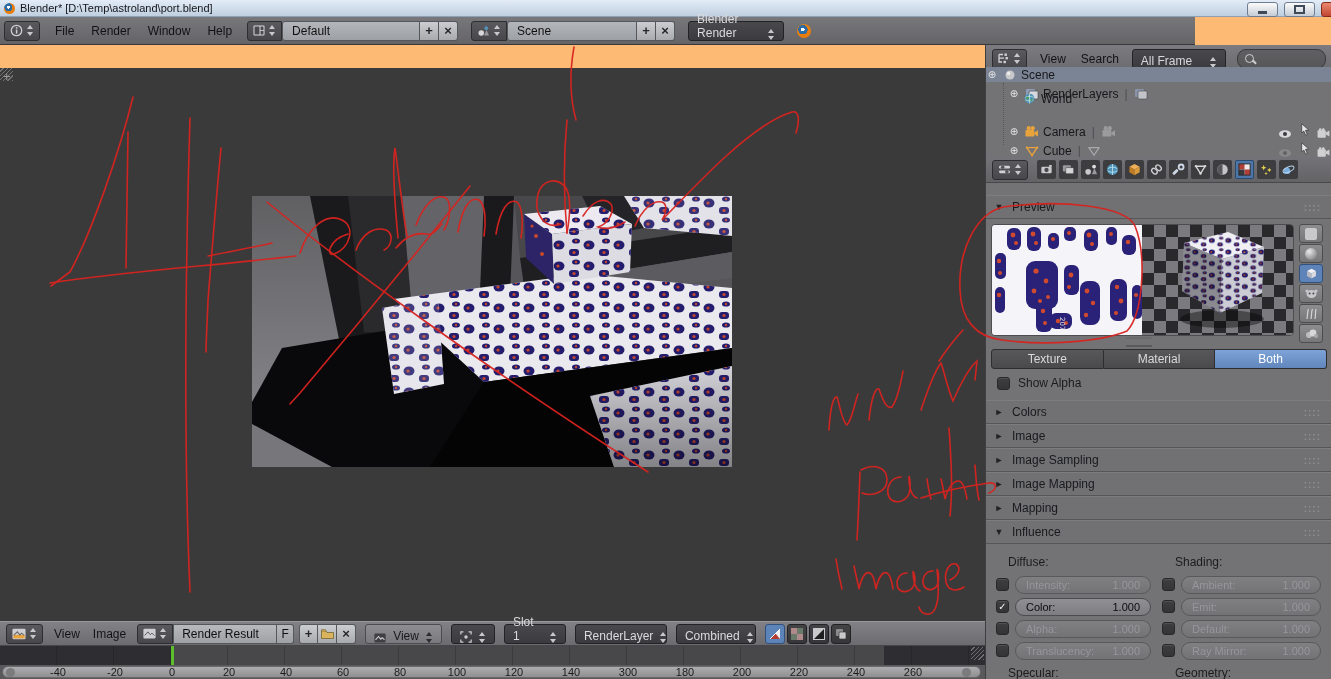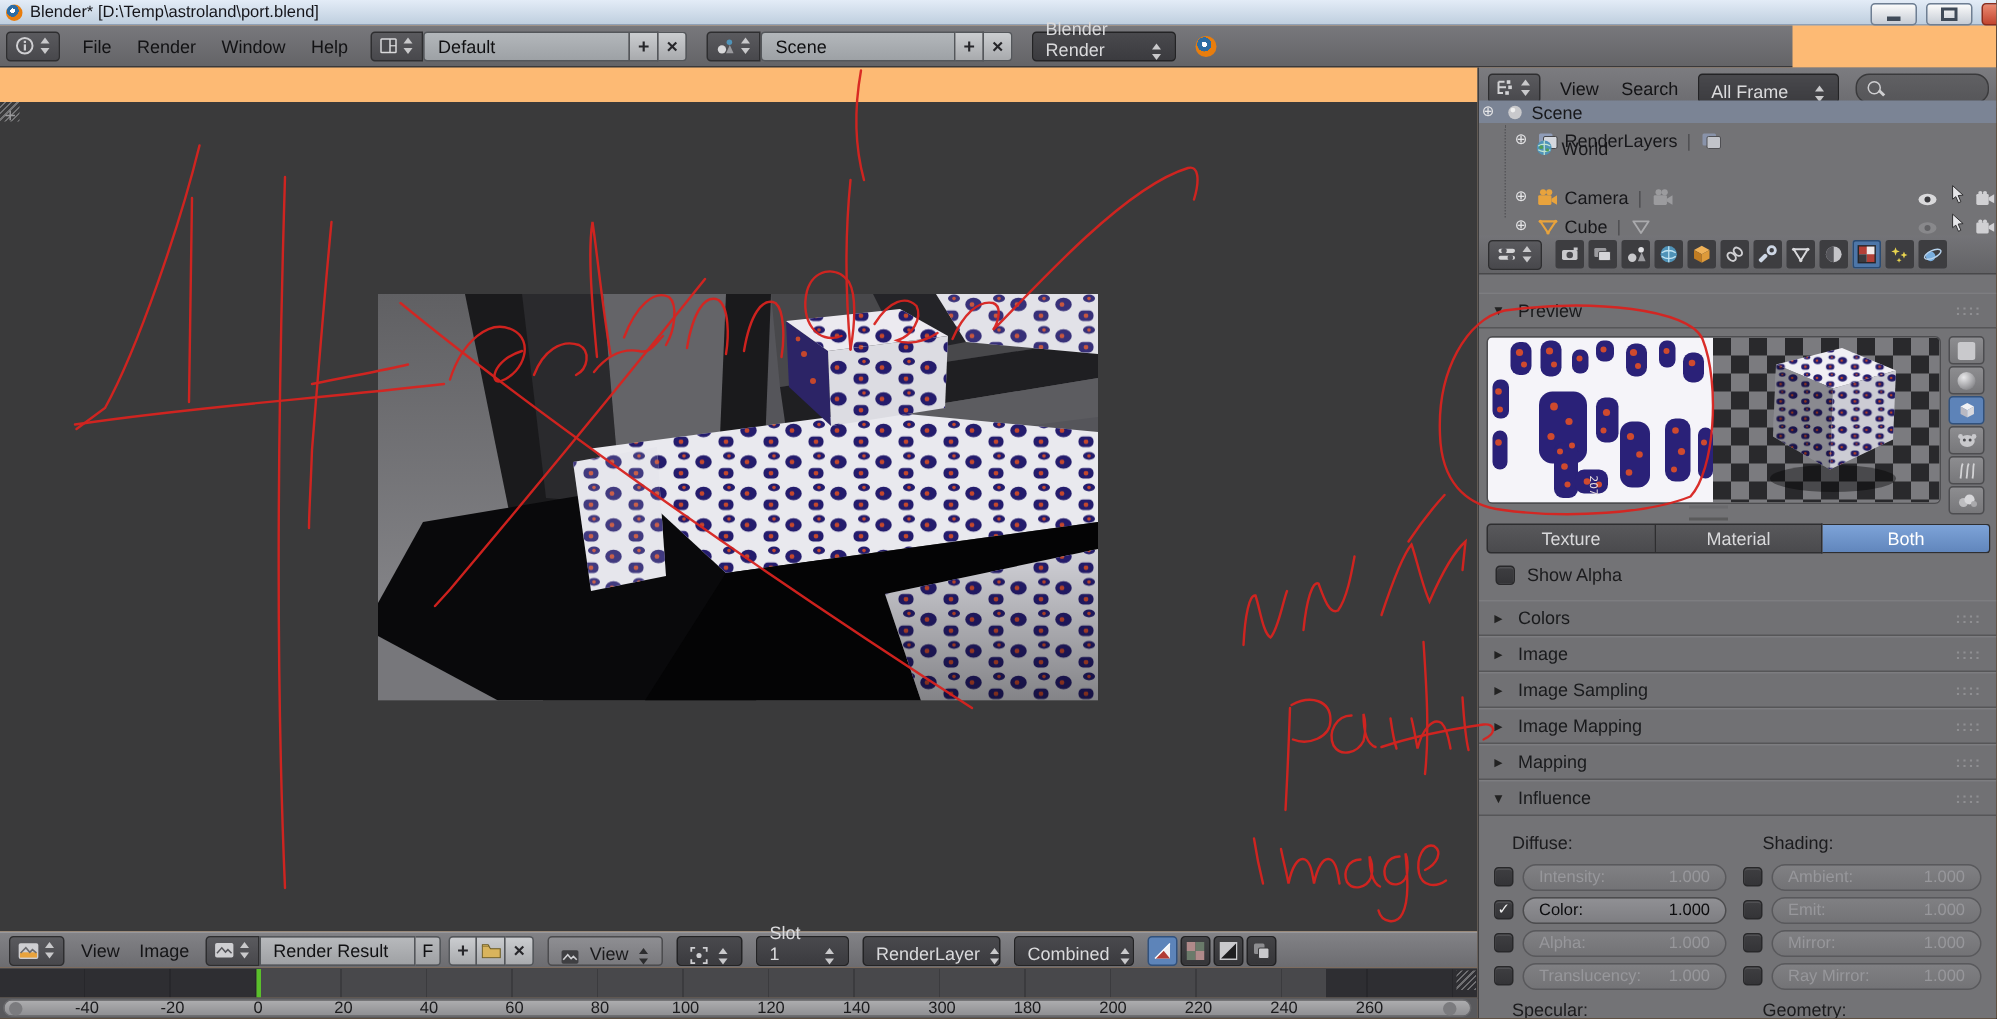--- a/index.html
+++ b/index.html
@@ -859,21 +859,21 @@
       <span>Ambient:</span>
       <span>1.000</span>
     </div>
     <span class="abs chk" style="left:176px;top:555px"></span>
     <div class="abs sld" style="left:195px;top:553px;width:140px">
       <span>Emit:</span>
       <span>1.000</span>
     </div>
     <span class="abs chk" style="left:176px;top:577px"></span>
     <div class="abs sld" style="left:195px;top:575px;width:140px">
-      <span>Mirror:</span>
+      <span>Default:</span>
       <span>1.000</span>
     </div>
     <span class="abs chk" style="left:176px;top:599px"></span>
     <div class="abs sld" style="left:195px;top:597px;width:140px">
       <span>Ray Mirror:</span>
       <span>1.000</span>
     </div>
 
     <span class="abs subhead" style="left:22px;top:621px">Specular:</span>
     <span class="abs subhead" style="left:189px;top:621px">Geometry:</span>

